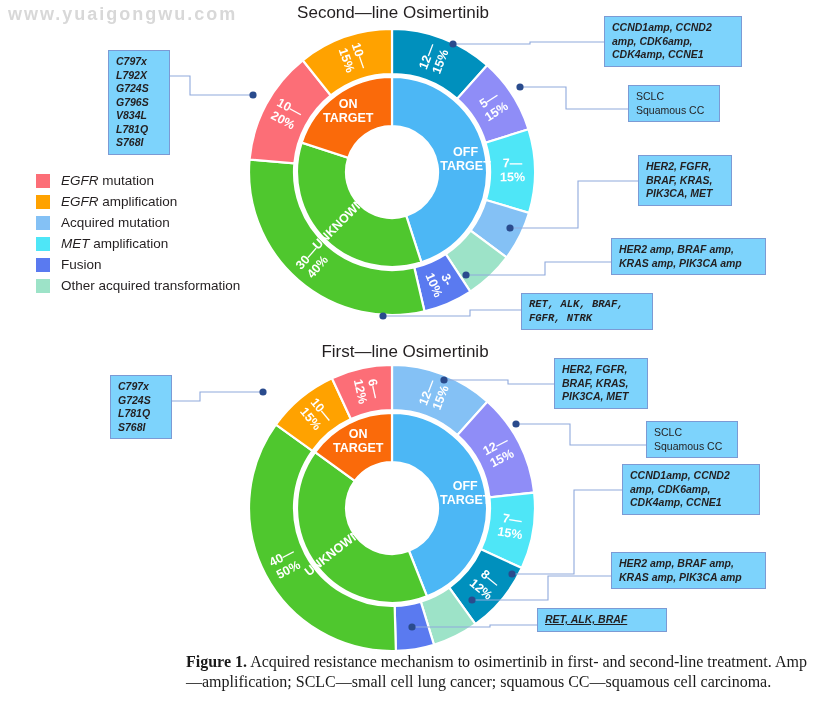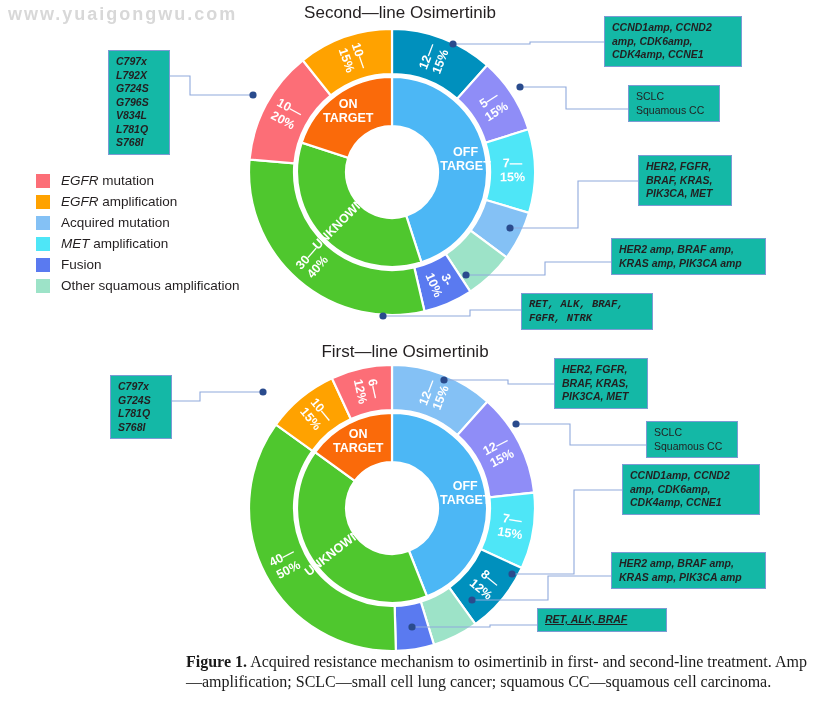--- a/index.html
+++ b/index.html
@@ -11,21 +11,21 @@
   }
   .watermark{
     position:absolute;left:8px;top:4px;
     font-size:18px;font-weight:bold;letter-spacing:2px;
     color:#d8d8d8;user-select:none;
   }
   .chart-title{
     position:absolute;text-align:center;
     font-size:17px;color:#231f20;white-space:nowrap;
   }
-  #title-second{left:255px;top:3px;width:290px;}
+  #title-second{left:248px;top:3px;width:290px;}
   #title-first{left:270px;top:342px;width:270px;}
 
   svg.donut{position:absolute;overflow:visible;}
   #donut-second{left:242px;top:22px;}
   #donut-first{left:242px;top:358px;}
 
   .seg-label{
     fill:#ffffff;font-size:12.5px;font-weight:bold;
     font-family:"Liberation Sans",sans-serif;
     text-anchor:middle;dominant-baseline:middle;
@@ -38,21 +38,21 @@
 
   
   #legend{position:absolute;left:36px;top:170px;}
   .legend-row{display:flex;align-items:center;height:21px;}
   .legend-swatch{width:14px;height:14px;margin-right:11px;flex:none;}
   .legend-label{font-size:13.5px;color:#231f20;white-space:nowrap;}
   .legend-label i{font-style:italic;}
 
   
   .callout{
-    position:absolute;border:1px solid #7c9ad4;background:#14b8a6;
+    position:absolute;border:1px solid #7c9ad4;background:#7dd3fc;
     box-sizing:border-box;padding:4px 7px;
     font-size:10.5px;line-height:13.5px;color:#231f20;
   }
   .callout.italic{font-style:italic;font-weight:bold;}
   .callout.plain{font-style:normal;}
 
   
   #connectors{position:absolute;left:0;top:0;width:831px;height:704px;pointer-events:none;}
 
   
@@ -137,21 +137,21 @@
     <div class="legend-row">
       <span class="legend-swatch" style="background: rgb(78, 230, 247);"></span>
       <span class="legend-label"><i>MET</i> amplification</span>
     </div>
     <div class="legend-row">
       <span class="legend-swatch" style="background: rgb(90, 122, 240);"></span>
       <span class="legend-label">Fusion</span>
     </div>
     <div class="legend-row">
       <span class="legend-swatch" style="background: rgb(157, 227, 200);"></span>
-      <span class="legend-label">Other squamous amplification</span>
+      <span class="legend-label">Other acquired transformation</span>
     </div>
   </div>
 
 <svg id="connectors">
     <polyline points="253,95 190,95 190,76 170,76" fill="none" stroke="#8fa9dc" stroke-width="1.1"></polyline>
     <circle cx="253" cy="95" r="3.6" fill="#2a4b8d"></circle>
     <polyline points="453,44 530,44 530,42 604,42" fill="none" stroke="#8fa9dc" stroke-width="1.1"></polyline>
     <circle cx="453" cy="44" r="3.6" fill="#2a4b8d"></circle>
     <polyline points="520,87 566,87 566,109 628,109" fill="none" stroke="#8fa9dc" stroke-width="1.1"></polyline>
     <circle cx="520" cy="87" r="3.6" fill="#2a4b8d"></circle>

